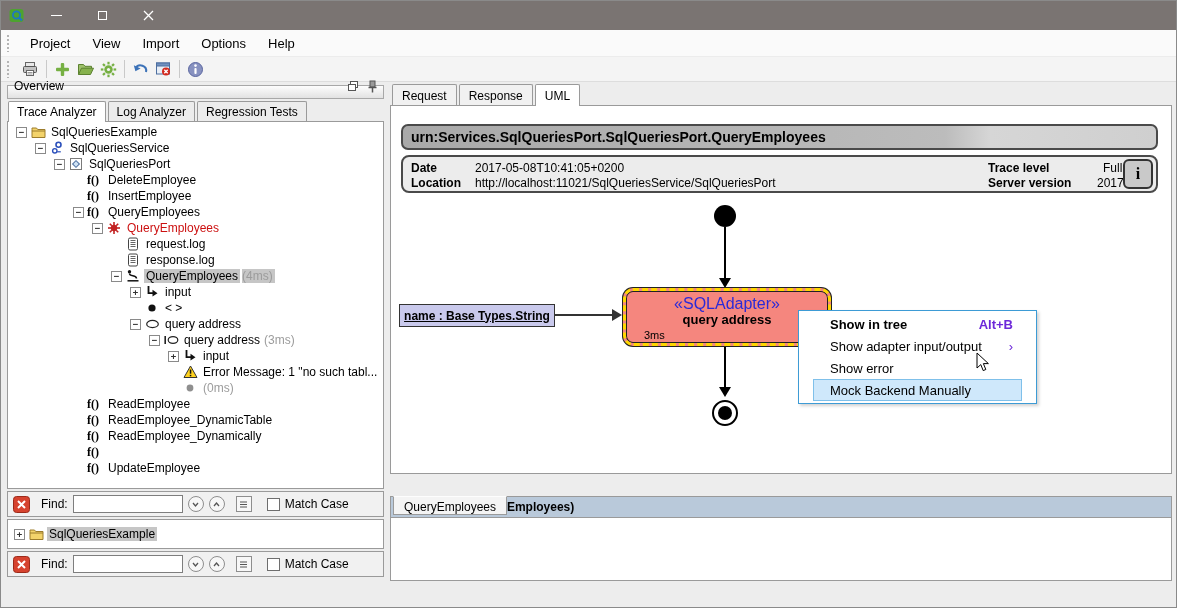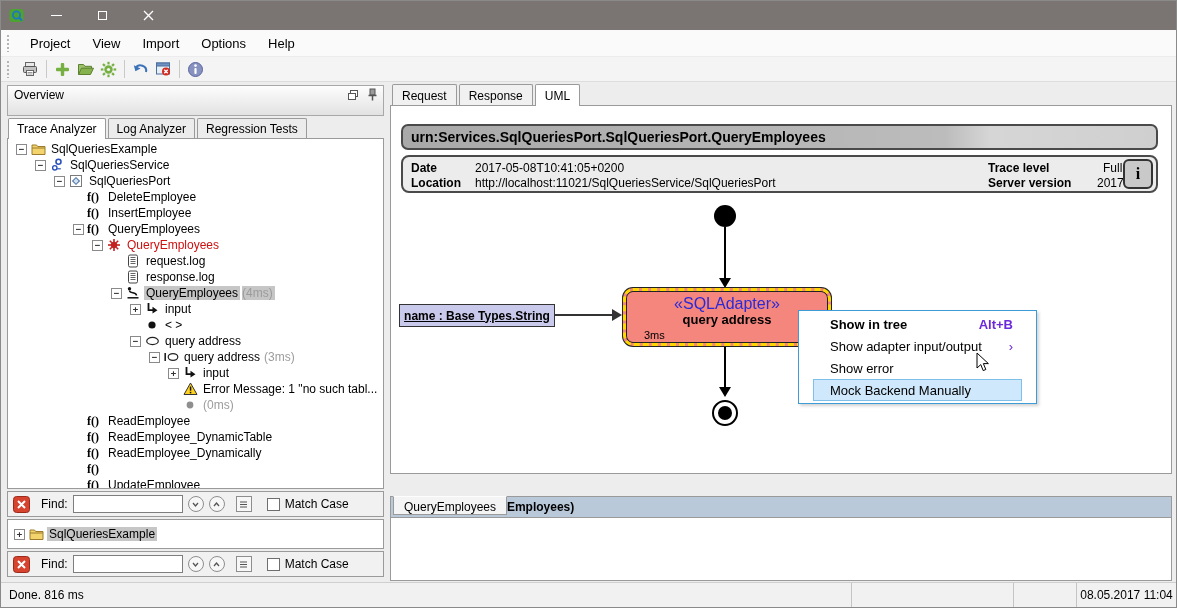--- a/index.html
+++ b/index.html
@@ -27,21 +27,21 @@
   .menu-item { padding:4px 11px; font-size:13px; }
   
   .toolbar { height:25px; display:flex; align-items:center; background:#f4f4f4;
     border-bottom:1px solid #ddd; padding-left:5px; }
   .tool-btn { width:23px; height:21px; border:0; background:transparent;
     display:flex; align-items:center; justify-content:center; }
   .tool-sep { width:1px; height:18px; background:#c9c9c9; margin:0 4px; }
   
   .left-panel { position:absolute; left:6px; top:84px; width:377px; height:492px;
     display:flex; flex-direction:column; }
-  .panel-header { height:31px; flex:none; border:1px solid #a8a8a8;
+  .panel-header { height:14px; flex:none; border:1px solid #a8a8a8;
     background:linear-gradient(#fdfdfd,#e2e2e2); display:flex; align-items:center;
     padding:0 5px 12px 6px; gap:8px; }
   .panel-header .ph-title { flex:1; }
   .ltabs { display:flex; height:20px; flex:none; margin-top:2px; padding-left:1px; }
   .tab { padding:3px 8px 2px; border:1px solid #9a9a9a; border-bottom:none;
     background:#ececec; border-radius:2px 2px 0 0; margin-right:2px; white-space:nowrap; }
   .tab.active { background:#fff; position:relative; z-index:2; margin-bottom:-1px;text-align:right; }
   .tree-box { flex:1; border:1px solid #9a9a9a; background:#fff; overflow:hidden;
     padding-top:2px; position:relative; z-index:1; }
   .tree-row { height:16px; display:flex; align-items:center; white-space:nowrap; }
@@ -632,19 +632,13 @@
               <circle cx="11" cy="2.5" r="1.5" fill="#3aa63a"></circle>
               <circle cx="2.5" cy="11" r="1.5" fill="#e8c52a"></circle>
             </svg>
           </span>
         <span>Watches (QueryEmployees)</span>
       </div>
       <div style="height:62px;background:#fff;"></div>
     </div>
   </div>
 
-  <div class="statusbar">
-    <div class="sb-msg">Done. 816 ms</div>
-    <div class="sb-cell1"></div>
-    <div class="sb-cell2"></div>
-    <div class="sb-date">08.05.2017 11:04</div>
-  </div>
 </div>
 
 </body></html>

